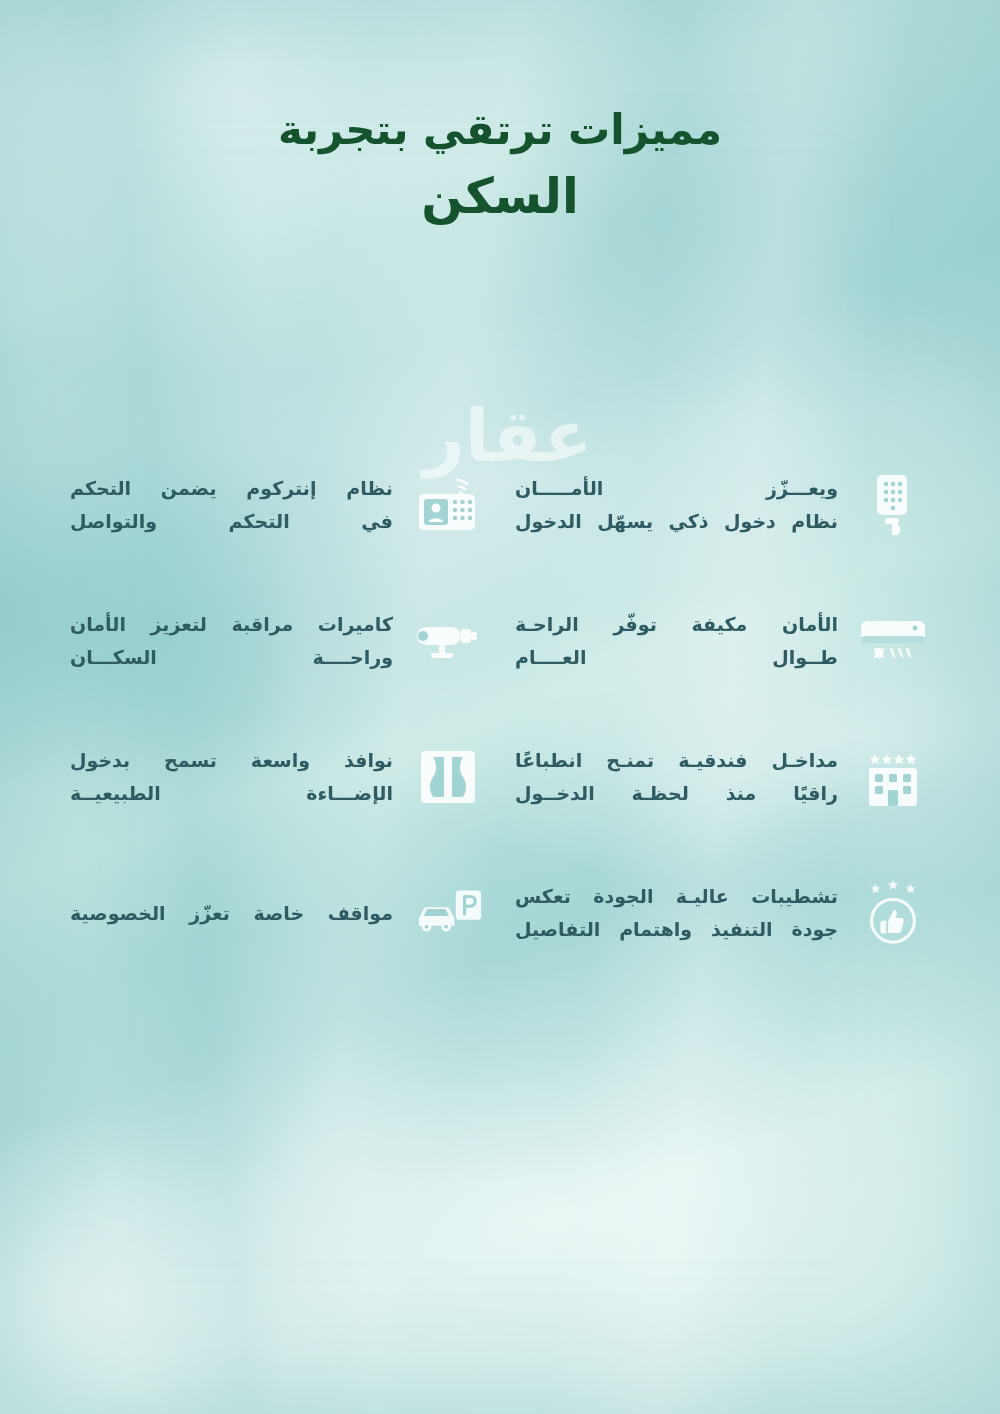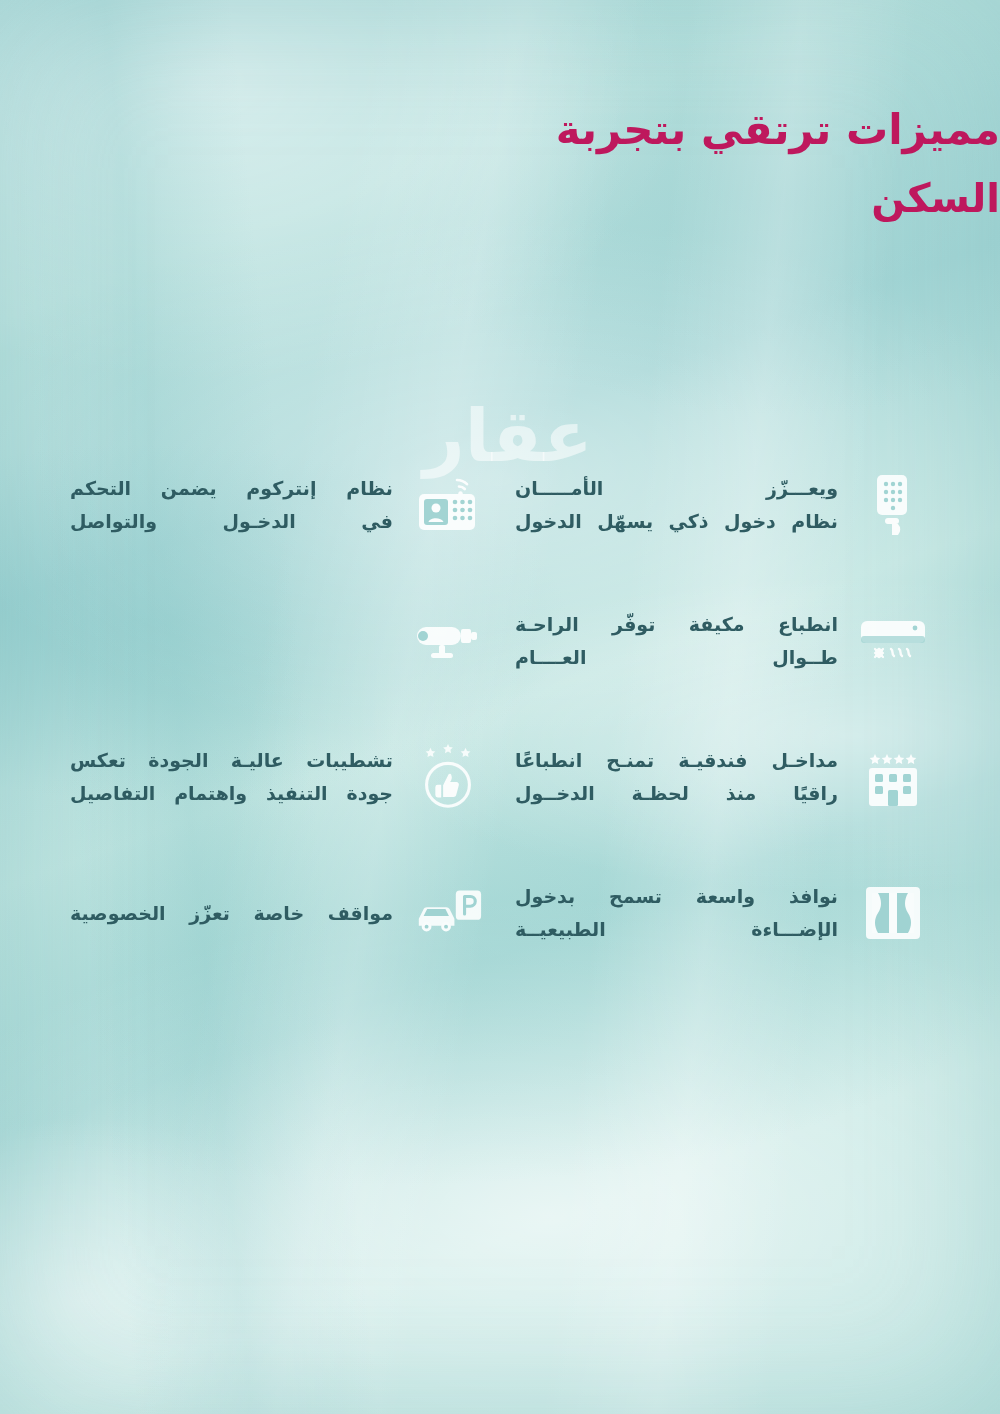--- a/index.html
+++ b/index.html
@@ -45,35 +45,36 @@
     box-shadow: inset 0 0 140px rgba(120,185,185,0.35);
     pointer-events: none;
   }
 
   
   .headline {
     position: absolute;
     top: 100px;
     left: 0;
     right: 0;
-    color: #be185d;
+    text-align: center;
+    color: #14532d;
     line-height: 1.45;
   }
   .headline .l1 {
     display: block;
     font-size: 42px;
     font-weight: 700;
     letter-spacing: 1px;
   }
   .headline .l2 {
     display: block;
-    font-size: 40px;
+    font-size: 49px;
     font-weight: 700;
     letter-spacing: 1px;
-    margin-top: 8px;
+    margin-top: 0;
   }
 
   
   .watermark {
     position: absolute;
     top: 400px;
     left: 16px;
     right: 0;
     text-align: center;
     pointer-events: none;
@@ -198,52 +199,56 @@
             <circle cx="49.5" cy="36" r="2.3"></circle>
             <circle cx="57" cy="36" r="2.3"></circle>
           <circle cx="42" cy="44" r="2.3"></circle>
             <circle cx="49.5" cy="44" r="2.3"></circle>
             <circle cx="57" cy="44" r="2.3"></circle>
         </g>
       </svg>
     </div>
     <div class="txt">
       <span class="line just">نظام إنتركوم يضمن التحكم</span>
-      <span class="line just">في الدخـول والتواصل</span>
+      <span class="line just">في التحكم والتواصل</span>
     </div>
   </div>
 
   <div class="feature">
     <div class="icon">
       <svg width="72" height="56" viewBox="0 0 72 56" fill="none">
         <rect x="4" y="8" width="64" height="22" rx="6" fill="currentColor" opacity="0.95"></rect>
         <rect x="4" y="23" width="64" height="7" rx="3" fill="#9fd3d2" opacity="0.75"></rect>
         <circle cx="58" cy="15" r="2.4" fill="#9fd3d2"></circle>
         <path d="M22 36v4M22 36l-3 2M22 36l3 2M22 44v-4M19 42l3 2M25 42l-3 2" stroke="currentColor" stroke-width="2.2" stroke-linecap="round"></path>
         <path d="M18 40h8M26 36l-8 8M18 36l8 8" stroke="currentColor" stroke-width="2.2" stroke-linecap="round"></path>
         <path d="M42 36c3 2 0 5 3 7M50 36c3 2 0 5 3 7M34 36c3 2 0 5 3 7" stroke="currentColor" stroke-width="2.4" stroke-linecap="round"></path>
       </svg>
     </div>
     <div class="txt">
-      <span class="line just">انطباع مكيفة توفّر الراحـة</span>
+      <span class="line just">الأمان مكيفة توفّر الراحـة</span>
       <span class="line just">طــوال العــــام</span>
     </div>
   </div>
 
   <div class="feature">
     <div class="icon">
       <svg width="74" height="52" viewBox="0 0 74 52" fill="none">
         <rect x="6" y="12" width="44" height="18" rx="9" fill="currentColor" opacity="0.95"></rect>
         <circle cx="12" cy="21" r="5" fill="#9fd3d2"></circle>
         <rect x="50" y="14" width="10" height="14" rx="2" fill="currentColor"></rect>
         <rect x="60" y="17" width="6" height="8" rx="2" fill="currentColor"></rect>
         <rect x="28" y="30" width="6" height="10" rx="2" fill="currentColor"></rect>
         <rect x="20" y="38" width="22" height="5" rx="2.5" fill="currentColor"></rect>
       </svg>
     </div>
+    <div class="txt">
+      <span class="line just">كاميرات مراقبة لتعزيز الأمان</span>
+      <span class="line just">وراحــــة السكـــان</span>
+    </div>
   </div>
 
   <div class="feature">
     <div class="icon">
       <svg width="72" height="70" viewBox="0 0 72 70" fill="none">
         <g fill="currentColor">
           <path d="M18 12l1.6 3.4 3.7.5-2.7 2.5.7 3.6-3.3-1.8-3.3 1.8.7-3.6-2.7-2.5 3.7-.5z"></path>
           <path d="M30 12l1.6 3.4 3.7.5-2.7 2.5.7 3.6L30 20.2l-3.3 1.8.7-3.6-2.7-2.5 3.7-.5z"></path>
           <path d="M42 12l1.6 3.4 3.7.5-2.7 2.5.7 3.6L42 20.2l-3.3 1.8.7-3.6-2.7-2.5 3.7-.5z"></path>
           <path d="M54 12l1.6 3.4 3.7.5-2.7 2.5.7 3.6L54 20.2l-3.3 1.8.7-3.6-2.7-2.5 3.7-.5z"></path>
@@ -260,50 +265,50 @@
       </svg>
     </div>
     <div class="txt">
       <span class="line just">مداخـل فندقيـة تمنـح انطباعًا</span>
       <span class="line just">راقيًا منذ لحظـة الدخــول</span>
     </div>
   </div>
 
   <div class="feature">
     <div class="icon">
-      <svg width="76" height="72" viewBox="0 0 76 72" fill="none">
-        <g fill="currentColor" opacity="0.9">
-          <path d="M20 6l1.5 3.2L25 9.7l-2.5 2.4.6 3.4-3.1-1.6-3.1 1.6.6-3.4L15 9.7l3.5-.5z"></path>
-          <path d="M38 2l1.5 3.2L43 5.7l-2.5 2.4.6 3.4L38 9.9l-3.1 1.6.6-3.4L33 5.7l3.5-.5z"></path>
-          <path d="M56 6l1.5 3.2L61 9.7l-2.5 2.4.6 3.4-3.1-1.6-3.1 1.6.6-3.4L51 9.7l3.5-.5z"></path>
-        </g>
-        <circle cx="38" cy="44" r="22" stroke="currentColor" stroke-width="3.2" fill="none" opacity="0.95"></circle>
-        <path d="M31 44h-3.5a2.5 2.5 0 0 0-2.5 2.5v8A2.5 2.5 0 0 0 27.5 57H31z" fill="currentColor"></path>
-        <path d="M33 44.5l5.5-11c.6-1.2 2.4-1 2.8.3l.4 1.4c.4 1.4.2 2.9-.5 4.2l-1 1.8h6.3c1.8 0 3.1 1.7 2.6 3.4l-2.6 9.6c-.4 1.4-1.6 2.3-3 2.3H33z" fill="currentColor"></path>
-      </svg>
-    </div>
-    <div class="txt">
-      <span class="line just">تشطيبات عاليـة الجودة تعكس</span>
-      <span class="line just">جودة التنفيذ واهتمام التفاصيل</span>
-    </div>
-  </div>
-
-  <div class="feature">
-    <div class="icon">
       <svg width="70" height="64" viewBox="0 0 70 64" fill="none">
         <rect x="8" y="6" width="54" height="52" rx="4" fill="currentColor" opacity="0.95"></rect>
         <rect x="14" y="12" width="42" height="40" rx="2" fill="#9fd3d2"></rect>
         <rect x="31" y="12" width="8" height="40" fill="currentColor"></rect>
         <path d="M20 12c4 7 4 14 0 20s-4 13 0 20h-6V12z" fill="currentColor"></path>
         <path d="M50 12c-4 7-4 14 0 20s4 13 0 20h6V12z" fill="currentColor"></path>
       </svg>
     </div>
     <div class="txt">
       <span class="line just">نوافذ واسعة تسمح بدخول</span>
       <span class="line just">الإضـــاءة الطبيعيــة</span>
+    </div>
+  </div>
+
+  <div class="feature">
+    <div class="icon">
+      <svg width="76" height="72" viewBox="0 0 76 72" fill="none">
+        <g fill="currentColor" opacity="0.9">
+          <path d="M20 6l1.5 3.2L25 9.7l-2.5 2.4.6 3.4-3.1-1.6-3.1 1.6.6-3.4L15 9.7l3.5-.5z"></path>
+          <path d="M38 2l1.5 3.2L43 5.7l-2.5 2.4.6 3.4L38 9.9l-3.1 1.6.6-3.4L33 5.7l3.5-.5z"></path>
+          <path d="M56 6l1.5 3.2L61 9.7l-2.5 2.4.6 3.4-3.1-1.6-3.1 1.6.6-3.4L51 9.7l3.5-.5z"></path>
+        </g>
+        <circle cx="38" cy="44" r="22" stroke="currentColor" stroke-width="3.2" fill="none" opacity="0.95"></circle>
+        <path d="M31 44h-3.5a2.5 2.5 0 0 0-2.5 2.5v8A2.5 2.5 0 0 0 27.5 57H31z" fill="currentColor"></path>
+        <path d="M33 44.5l5.5-11c.6-1.2 2.4-1 2.8.3l.4 1.4c.4 1.4.2 2.9-.5 4.2l-1 1.8h6.3c1.8 0 3.1 1.7 2.6 3.4l-2.6 9.6c-.4 1.4-1.6 2.3-3 2.3H33z" fill="currentColor"></path>
+      </svg>
+    </div>
+    <div class="txt">
+      <span class="line just">تشطيبات عاليـة الجودة تعكس</span>
+      <span class="line just">جودة التنفيذ واهتمام التفاصيل</span>
     </div>
   </div>
 
   <div class="feature">
     <div class="icon">
       <svg width="76" height="54" viewBox="0 0 76 54" fill="none">
         <rect x="46" y="4" width="26" height="30" rx="4" fill="currentColor" opacity="0.95"></rect>
         <path d="M55 28V10h6a5 5 0 0 1 0 10h-6" stroke="#9fd3d2" stroke-width="3.2" fill="none" stroke-linecap="round" stroke-linejoin="round"></path>
         <path d="M8 40v-7l5-10c.6-1.3 1.9-2 3.3-2h20c1.4 0 2.7.8 3.3 2l5 10v7z" fill="currentColor" opacity="0.95"></path>
         <path d="M13 30l3.6-7h18.8l3.6 7z" fill="#9fd3d2"></path>

